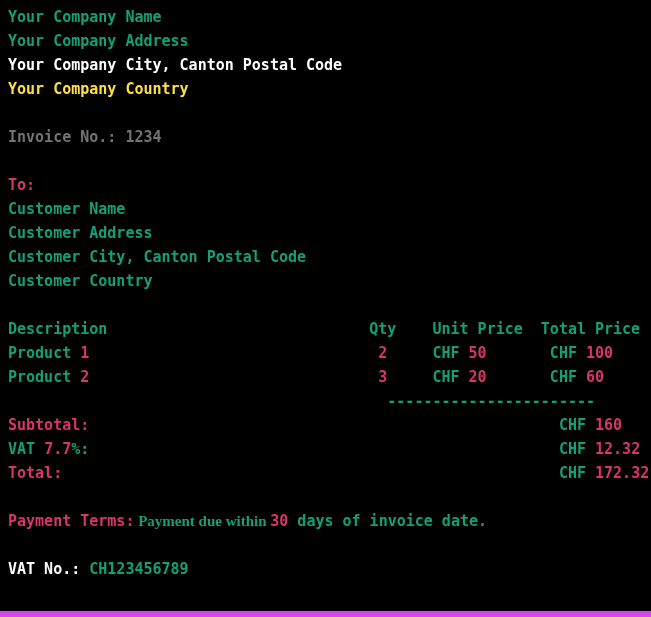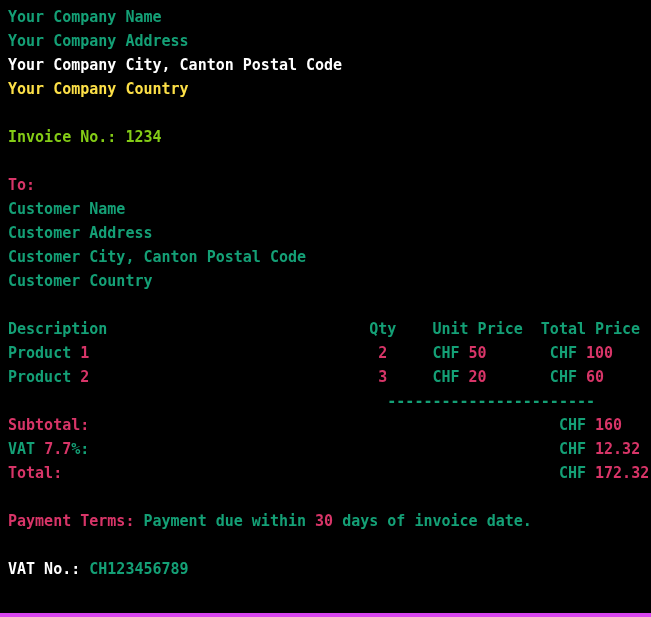--- a/index.html
+++ b/index.html
@@ -7,21 +7,21 @@
     padding: 0;
     background: #000000;
   }
   .screen {
     position: relative;
     width: 651px;
     height: 617px;
     background: #000000;
     overflow: hidden;
     box-sizing: border-box;
-    border-bottom: 4px solid #d946ef;
+    border-bottom: 6px solid #d946ef;
   }
   .terminal {
     font-family: "DejaVu Sans Mono", "Liberation Mono", monospace;
     font-size: 15px;
     line-height: 24px;
     font-weight: bold;
     padding: 5px 0 0 8px;
     letter-spacing: 0;
   }
   .line {
@@ -32,33 +32,33 @@
 </head>
 <body>
 
 <div class="screen">
   <div class="terminal" id="terminal">
       <div class="line"><span style="color: rgb(20, 160, 118);">Your Company Name</span></div>
       <div class="line"><span style="color: rgb(20, 160, 118);">Your Company Address</span></div>
       <div class="line"><span style="color: #ffffff;">Your Company City, Canton Postal Code</span></div>
       <div class="line"><span style="color: #fde047;">Your Company Country</span></div>
       <div class="line">&nbsp;</div>
-      <div class="line"><span style="color: #84cc16;">Invoice No.: 1234</span></div>
+      <div class="line"><span style="color: #737373;">Invoice No.: 1234</span></div>
       <div class="line">&nbsp;</div>
       <div class="line"><span style="color: rgb(216, 53, 104); text-align: center;">To:</span></div>
       <div class="line"><span style="color: rgb(20, 160, 118);">Customer Name</span></div>
       <div class="line"><span style="color: rgb(20, 160, 118);">Customer Address</span></div>
       <div class="line"><span style="color: rgb(20, 160, 118);">Customer City, Canton Postal Code</span></div>
       <div class="line"><span style="color: rgb(20, 160, 118);">Customer Country</span></div>
       <div class="line">&nbsp;</div>
       <div class="line"><span style="color: rgb(20, 160, 118);">Description                             Qty    Unit Price  Total Price</span></div>
       <div class="line"><span style="color: rgb(20, 160, 118);">Product </span><span style="color: rgb(216, 53, 104);">1</span><span style="color: rgb(20, 160, 118);">                                </span><span style="color: rgb(216, 53, 104);">2</span><span style="color: rgb(20, 160, 118);">     CHF </span><span style="color: rgb(216, 53, 104);">50</span><span style="color: rgb(20, 160, 118);">       CHF </span><span style="color: rgb(216, 53, 104);">100</span></div>
       <div class="line"><span style="color: rgb(20, 160, 118);">Product </span><span style="color: rgb(216, 53, 104);">2</span><span style="color: rgb(20, 160, 118);">                                </span><span style="color: rgb(216, 53, 104);">3</span><span style="color: rgb(20, 160, 118);">     CHF </span><span style="color: rgb(216, 53, 104);">20</span><span style="color: rgb(20, 160, 118);">       CHF </span><span style="color: rgb(216, 53, 104);">60</span></div>
       <div class="line"><span style="color: rgb(20, 160, 118);">                                          -----------------------</span></div>
       <div class="line"><span style="color: rgb(216, 53, 104);">Subtotal:</span><span style="color: rgb(20, 160, 118);">                                                    CHF </span><span style="color: rgb(216, 53, 104);">160</span></div>
       <div class="line"><span style="color: rgb(20, 160, 118);">VAT </span><span style="color: rgb(216, 53, 104);">7.7</span><span style="color: rgb(20, 160, 118);">%:                                                    CHF </span><span style="color: rgb(216, 53, 104);">12.32</span></div>
       <div class="line"><span style="color: rgb(216, 53, 104);">Total:</span><span style="color: rgb(20, 160, 118);">                                                       CHF </span><span style="color: rgb(216, 53, 104);">172.32</span></div>
       <div class="line">&nbsp;</div>
-      <div class="line"><span style="color: rgb(216, 53, 104);">Payment Terms:</span><span style="color: rgb(20, 160, 118);"> Payment due within </span><span style="color: rgb(216, 53, 104);">30</span><span style="color: rgb(20, 160, 118);"> days of invoice date.</span></div>
+      <div class="line"><span style="color: rgb(216, 53, 104);">Payment Terms:</span><span style="color: rgb(20, 160, 118); font-family: Liberation Serif, serif;"> Payment due within </span><span style="color: rgb(216, 53, 104);">30</span><span style="color: rgb(20, 160, 118);"> days of invoice date.</span></div>
       <div class="line">&nbsp;</div>
       <div class="line"><span style="color: #ffffff;">VAT No.:</span><span style="color: rgb(20, 160, 118);"> CH123456789</span></div>
     </div>
 </div>
 
 </body></html>

